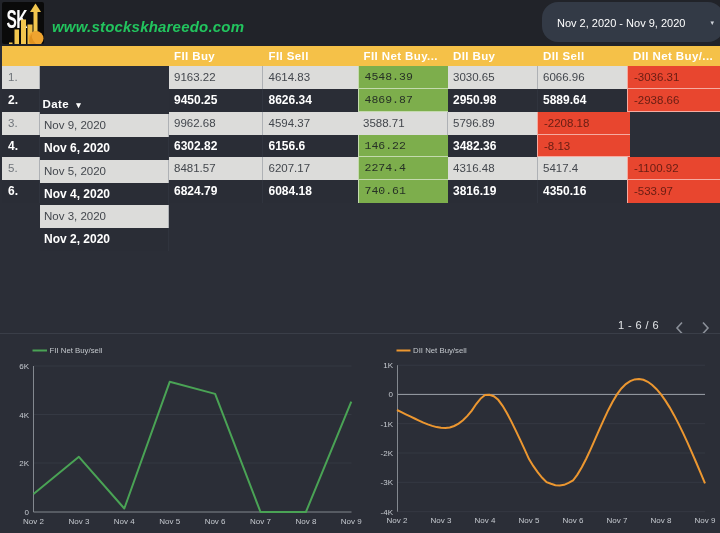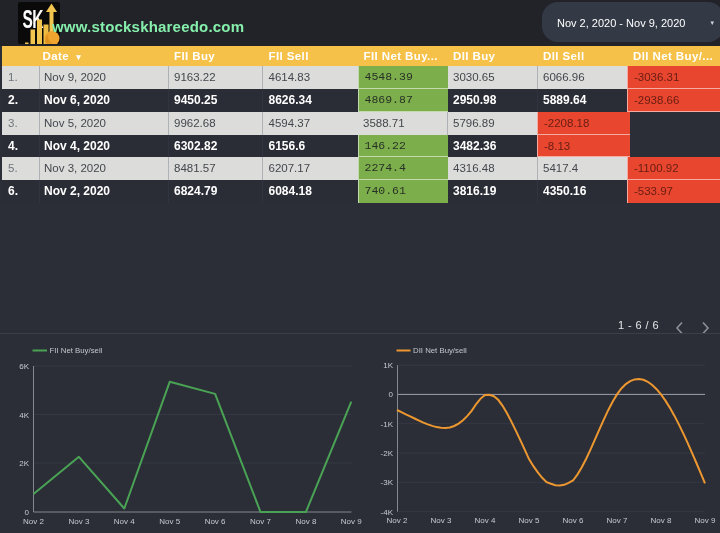--- a/index.html
+++ b/index.html
@@ -1,39 +1,39 @@
 <!DOCTYPE html>
 <html><head>
 <meta charset="utf-8">
 <style>
   html,body{margin:0;padding:0;}
   body{width:720px;height:533px;background:#2b2e37;font-family:"Liberation Sans",sans-serif;overflow:hidden;position:relative;}
   .abs{position:absolute;}
   
   .topbar{position:absolute;left:0;top:0;width:720px;height:46px;background:#212329;}
-  .logo{position:absolute;left:18px;top:2px;width:42px;height:42px;background:#0a0a0a;border-radius:2px;overflow:hidden;}
-  .site{position:absolute;left:52px;top:18px;font-size:15px;font-weight:bold;color:#86efac;letter-spacing:0.2px;}
+  .logo{position:absolute;left:2px;top:2px;width:42px;height:42px;background:#0a0a0a;border-radius:2px;overflow:hidden;}
+  .site{position:absolute;left:52px;top:18px;font-size:15px;font-weight:bold;color:#22c55e;letter-spacing:0.2px;font-style:italic;}
   .daterange{position:absolute;left:542px;top:2px;width:182px;height:40px;background:#333a46;border-radius:16px;box-sizing:border-box;}
   .daterange .txt{position:absolute;left:15px;top:15px;font-size:11px;color:#fff;}
   .daterange .car{position:absolute;right:10px;top:17px;font-size:7px;color:#cfd3d9;}
   
   .tbl{position:absolute;left:2px;top:46px;width:718px;}
   .trow{display:flex;width:718px;}
   .hrow{height:20px;background:#f5c148;}
   .hcell{box-sizing:border-box;height:20px;line-height:21px;font-size:11.5px;font-weight:bold;color:#fff;letter-spacing:0.4px;padding-left:5px;overflow:hidden;white-space:nowrap;}
   .drow{height:22.85px;}
   .cell{box-sizing:border-box;height:22.85px;line-height:22.5px;font-size:11.5px;overflow:hidden;white-space:nowrap;}
   .lt{background:#dcdcda;color:#43474d;}
   .lt.sep{border-right:1px solid #aeb1b5;}
   .dk{background:#2a2d36;color:#fff;font-weight:bold;font-size:12px;}
   .dk.sep{border-right:1px solid #30343e;}
   .gc{background:#7dae4c;color:#273226;font-weight:normal;border-bottom:1px solid rgba(255,255,255,0.55);border-left:1px solid rgba(255,255,255,0.55);font-family:Liberation Mono, monospace;}
   .rc{background:#e8462f;color:#671d13;font-weight:normal;border-bottom:1px solid rgba(255,255,255,0.55);border-left:1px solid rgba(255,255,255,0.55);}
   .c0{width:37.5px;padding-left:6px;}
-  .c1{width:129px;padding-left:4.5px;}
+  .c1{width:129px;padding-left:4.5px;margin-top:48px;}
   .hrow .c1{padding-left:3px;}
   .c2{width:94.5px;padding-left:5.5px;}
   .c3{width:94.5px;padding-left:5.5px;}
   .c4{width:90px;padding-left:6px;}
   .c5{width:90px;padding-left:5.5px;}
   .c6{width:89px;padding-left:5.5px;}
   .c7{width:93.5px;padding-left:6.5px;}
   .lt.c0{color:#6f747a;}
   .last .gc,.last .rc{border-bottom:none;}
   

